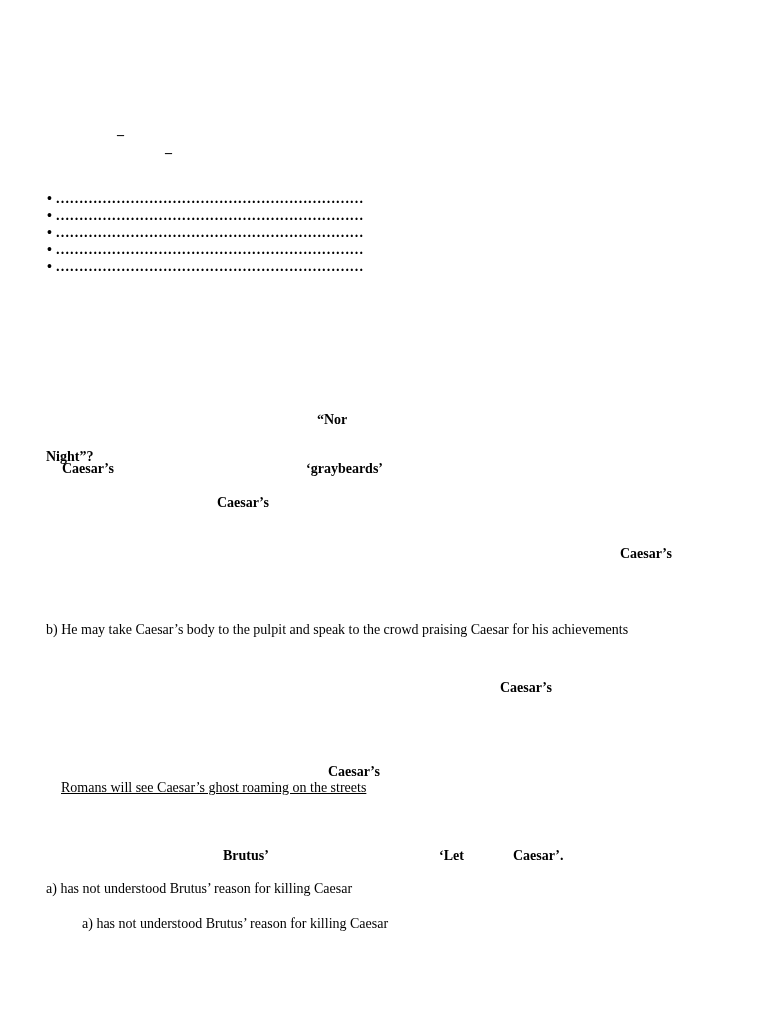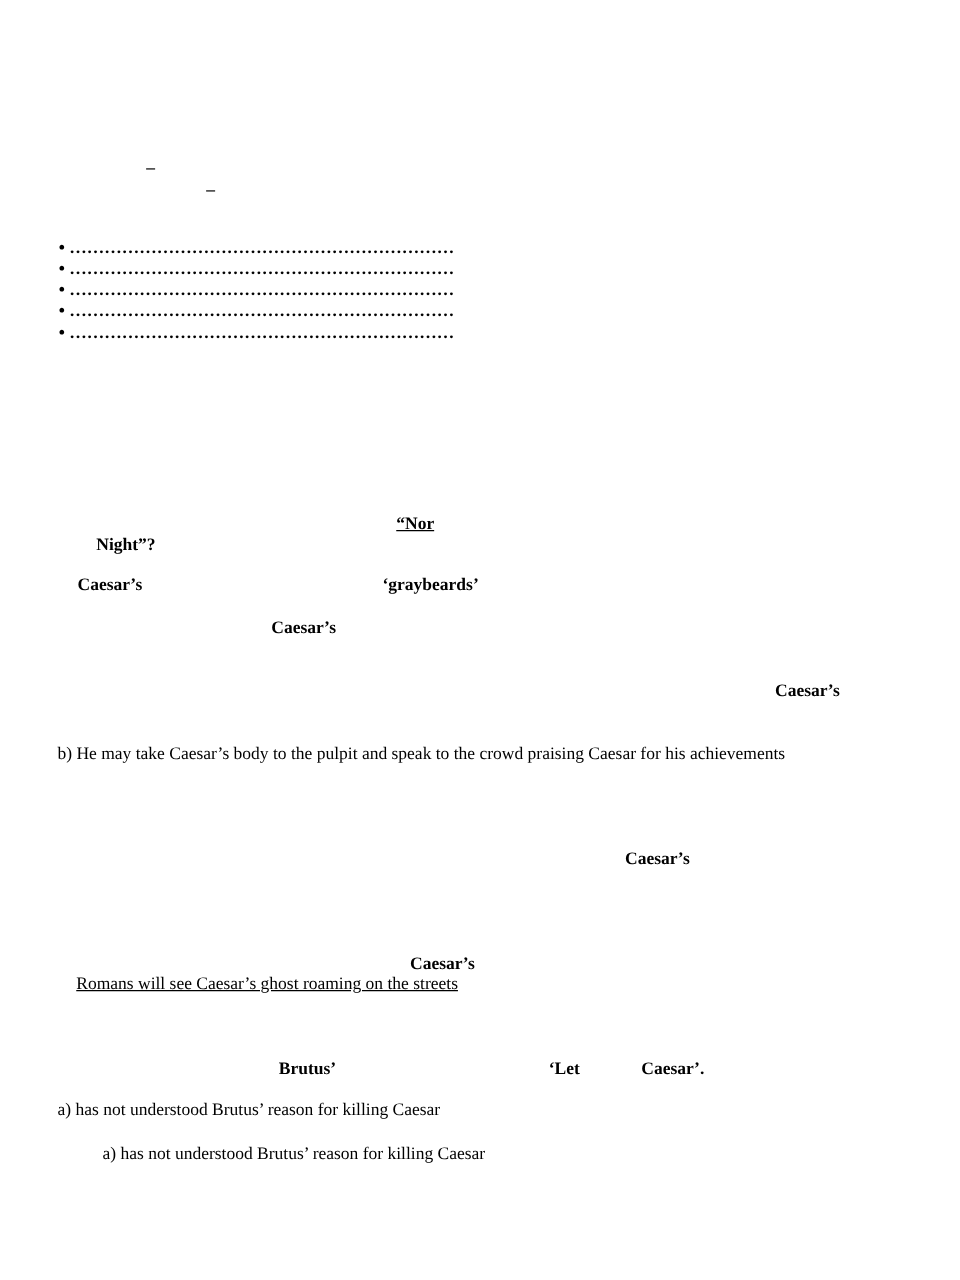--- a/index.html
+++ b/index.html
@@ -31,27 +31,27 @@
 <body>
 
 <div class="page" style="background: rgb(255, 255, 255); color: rgb(0, 0, 0);">
     <span class="frag bold" style="left: 47px; top: 190px;">• …………………………………………………………</span>
     <span class="frag bold" style="left: 47px; top: 207px;">• …………………………………………………………</span>
     <span class="frag bold" style="left: 47px; top: 224px;">• …………………………………………………………</span>
     <span class="frag bold" style="left: 47px; top: 241px;">• …………………………………………………………</span>
     <span class="frag bold" style="left: 47px; top: 258px;">• …………………………………………………………</span>
     <span class="frag bold" style="left: 117px; top: 126px;">–</span>
     <span class="frag bold" style="left: 165px; top: 144px;">–</span>
-    <span class="frag bold" style="left: 317px; top: 411px; text-decoration: underline;">“Nor</span>
-    <span class="frag bold" style="left: 46px; top: 428px; margin-left: 31px;">Night”?</span>
+    <span class="frag bold" style="left: 317px; top: 411px;">“Nor</span>
+    <span class="frag bold" style="left: 46px; top: 448px;">Night”?</span>
     <span class="frag bold" style="left: 62px; top: 460px;">Caesar’s</span>
     <span class="frag bold" style="left: 306px; top: 460px; text-align: center;">‘graybeards’</span>
     <span class="frag bold" style="left: 217px; top: 494px;">Caesar’s</span>
     <span class="frag bold" style="left: 620px; top: 545px;">Caesar’s</span>
-    <span class="frag" style="left: 46px; top: 595px;">b) He may take Caesar’s body to the pulpit and speak to the crowd praising Caesar for his achievements</span>
+    <span class="frag" style="left: 46px; top: 621px;">b) He may take Caesar’s body to the pulpit and speak to the crowd praising Caesar for his achievements</span>
     <span class="frag bold" style="left: 500px; top: 679px;">Caesar’s</span>
     <span class="frag bold" style="left: 328px; top: 763px;">Caesar’s</span>
     <span class="frag" style="left: 61px; top: 779px; text-decoration: underline;">Romans will see Caesar’s ghost roaming on the streets</span>
     <span class="frag bold" style="left: 177px; top: 847px; margin-left: 46px;">Brutus’</span>
     <span class="frag bold" style="left: 439px; top: 847px;">‘Let</span>
     <span class="frag bold" style="left: 513px; top: 847px;">Caesar’.</span>
     <span class="frag" style="left: 46px; top: 880px;">a) has not understood Brutus’ reason for killing Caesar</span>
     <span class="frag" style="left: 82px; top: 915px;">a) has not understood Brutus’ reason for killing Caesar</span>
   </div>
 

